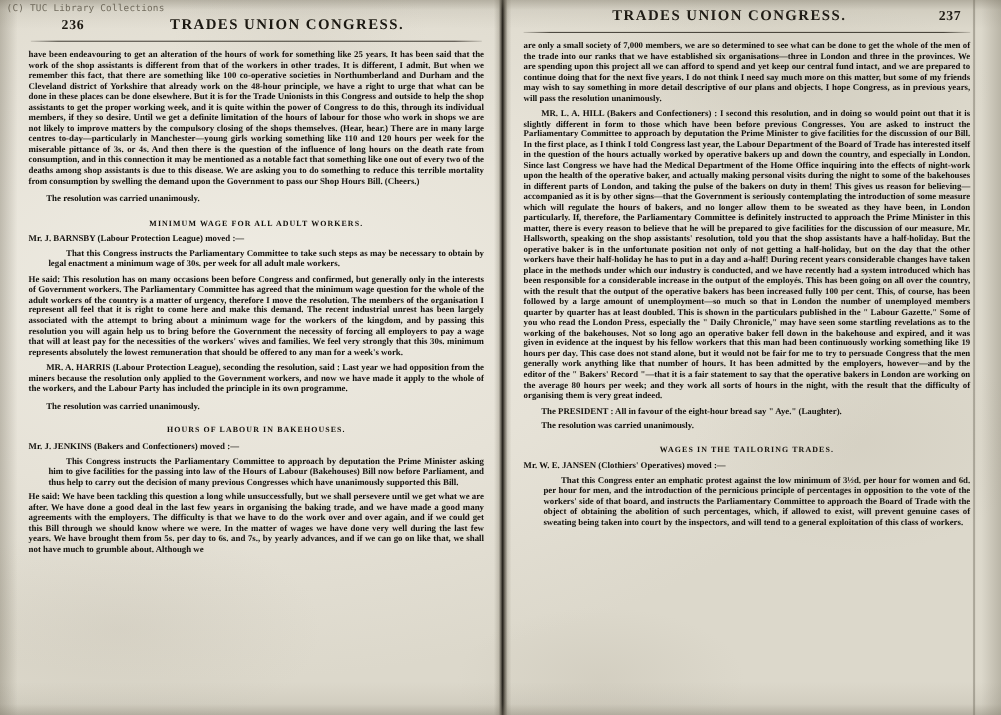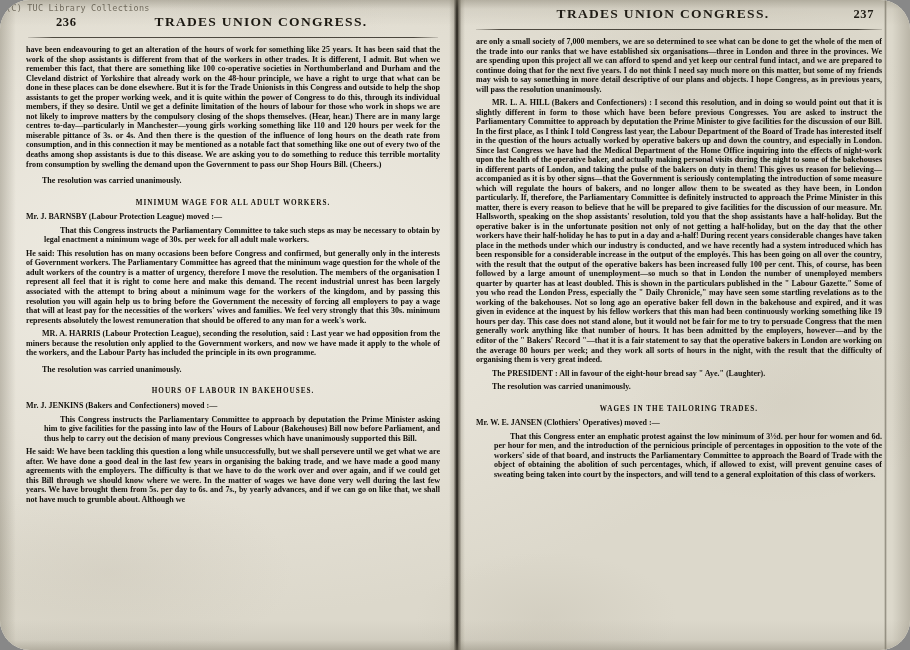--- a/index.html
+++ b/index.html
@@ -9,21 +9,20 @@
     background: #888;
   }
 
   .scan {
     position: relative;
     width: 910px;
     height: 650px;
     overflow: hidden;
     background: #d8d6cf;
     font-family: "Liberation Serif", "DejaVu Serif", serif;
-    border-radius: 30px;
   }
 
   
   .paper-base {
     position: absolute;
     inset: 0;
     background:
       radial-gradient(ellipse 70% 55% at 22% 40%, #efece3 0%, #e6e2d7 55%, #dcd8cb 100%),
       linear-gradient(90deg,#d2cec2 0%, #e9e6dc 4%, #efece3 28%, #eceadf 46%,
                       #cbc7bb 49.5%, #bdb9ad 50.2%, #cfcbbf 51%,

